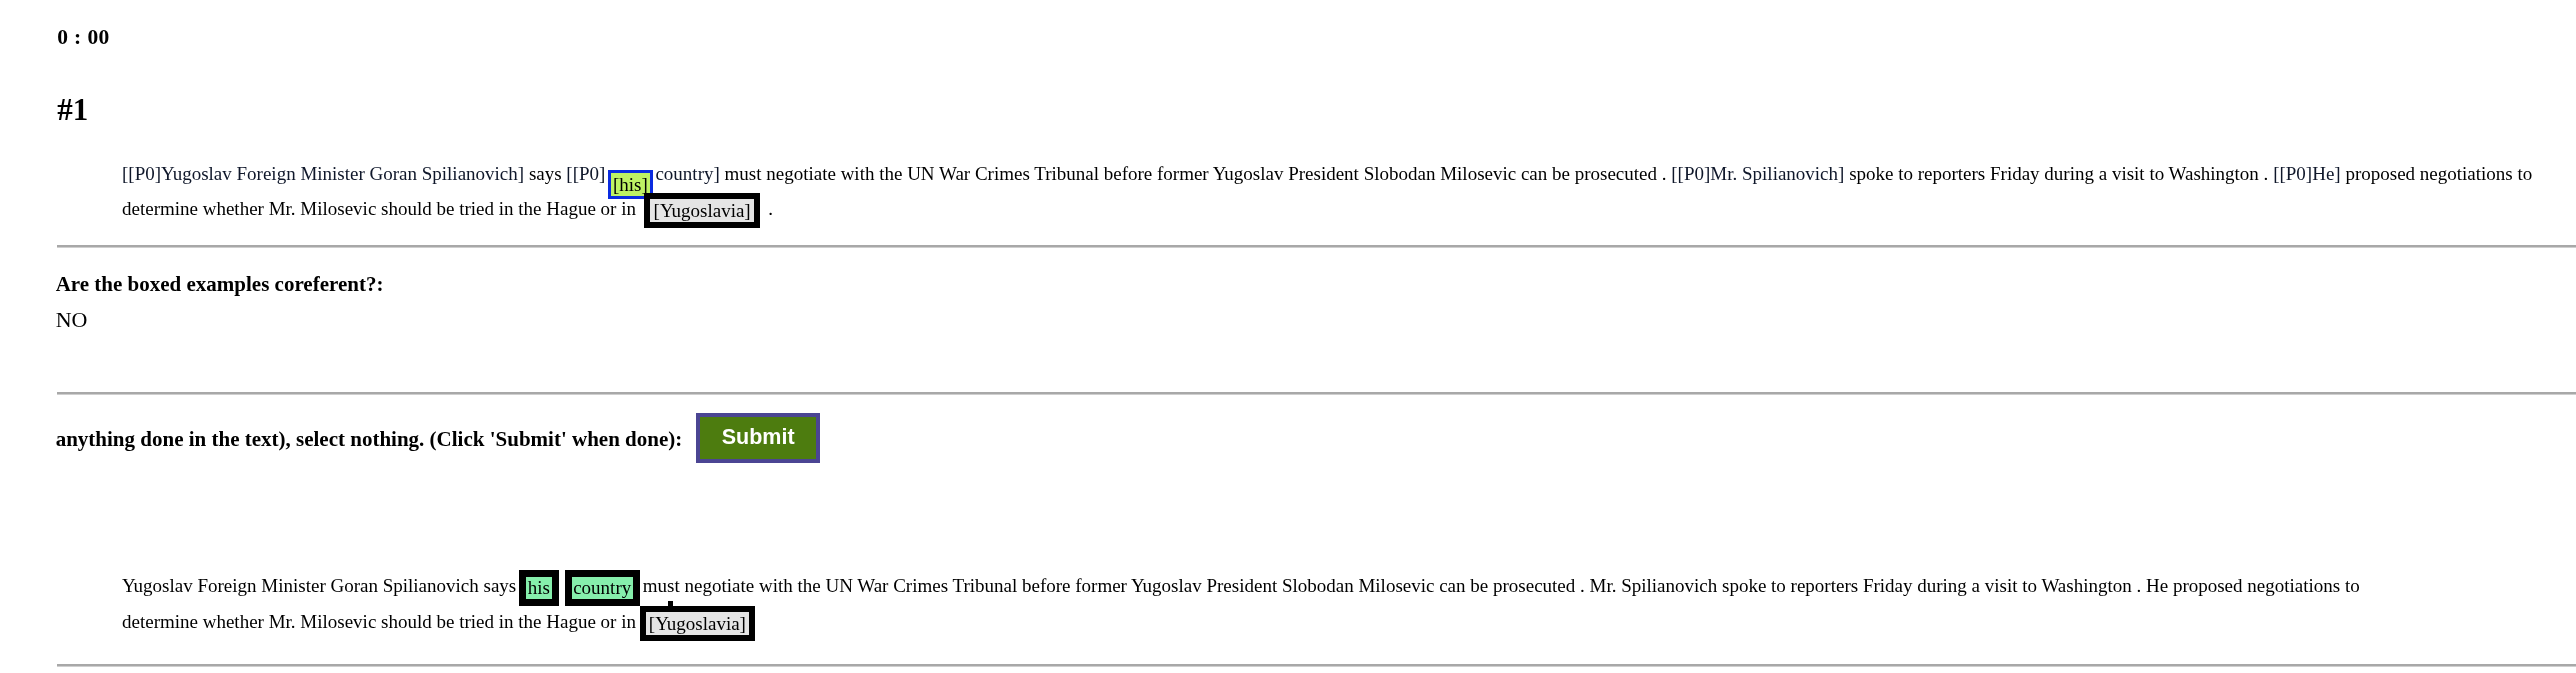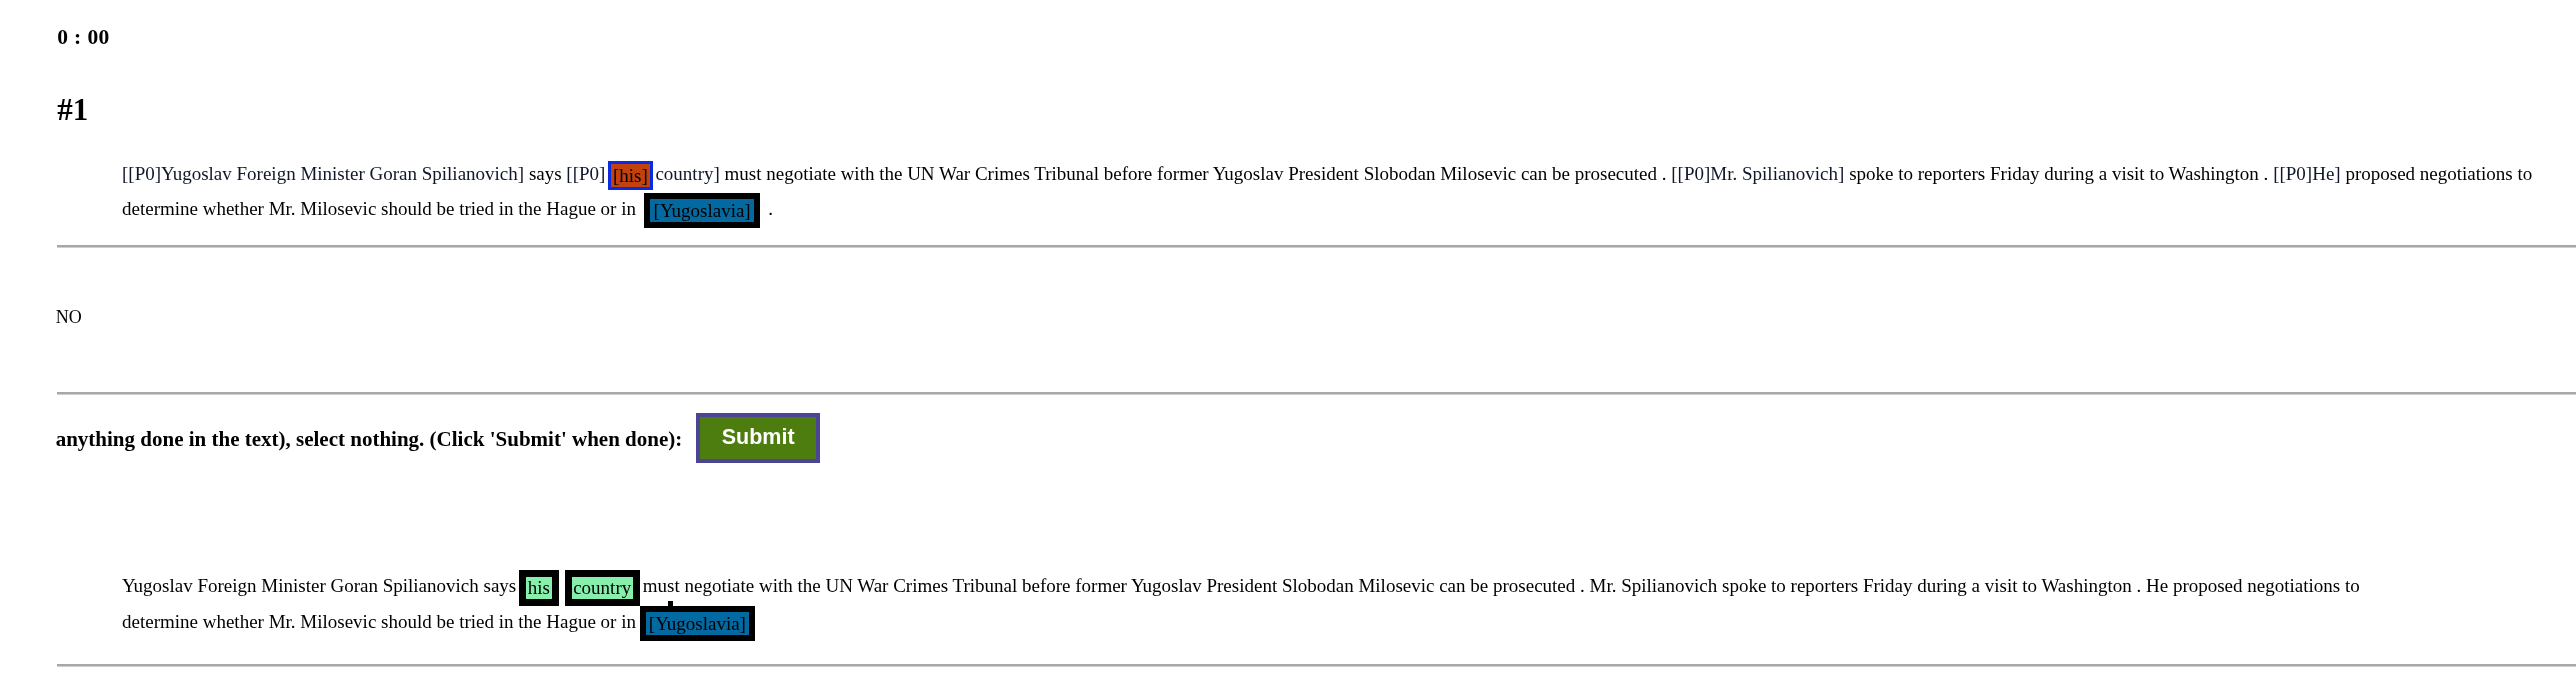--- a/index.html
+++ b/index.html
@@ -45,34 +45,34 @@
   }
   .passage-plain {
     left: 74px; top: 568px;
     width: 2271px;
   }
 
   .coref { color: #0f172a; }
 
   
   .mention-blue {
-    background: #c2410c;
+    background: #bef264;
     border: 3.8px solid #0a2be0;
     padding: 0 2.3px;
     margin: 0 2.3px;
     color: #000;
     display: inline-block;
     line-height: 23px;
     position: relative;
-    top: 2px;
+    top: 11px;
   }
 
   
   .mention-yellow {
-    background: #0369a1;
+    background: #e5e5e5;
     border: 6.1px solid #000000;
     padding: 0 3.1px;
     margin: 0 3.8px;
     color: #000;
     display: inline-block;
     line-height: 23px;
     position: relative;
     top: 2.3px;
   }
 
@@ -112,21 +112,21 @@
   
   .question {
     position: absolute;
     left: 7.7px; top: 272px;
     font-size: 21px;
     font-weight: bold;
   }
   .answer {
     position: absolute;
     left: 7.7px; top: 307px;
-    font-size: 18px;
+    font-size: 22px;
   }
 
   
   .instructions {
     position: absolute;
     left: 7.7px; top: 414px;
     width: 2562px;
     font-size: 21px;
     font-weight: bold;
     line-height: 51px;
@@ -158,20 +158,21 @@
   <div class="timer">0 : 00</div>
 
   <div class="task-num">#1</div>
 
   <div class="passage passage-annotated">
     <span class="coref">[[P0]Yugoslav Foreign Minister Goran Spilianovich]</span><span> says </span><span class="coref">[[P0]</span><span class="mention-blue">[his]</span><span class="coref">country]</span><span> must negotiate with the UN War Crimes Tribunal before former Yugoslav President Slobodan Milosevic can be prosecuted . </span><span class="coref">[[P0]Mr. Spilianovich]</span><span> spoke to reporters Friday during a visit to Washington . </span><span class="coref">[[P0]He]</span><span> proposed negotiations to determine whether Mr. Milosevic should be tried in the Hague or in </span><span class="mention-yellow">[Yugoslavia]</span><span> .</span>
   </div>
 
   <div class="rule rule-1"></div>
 
+  <div class="question">Are the boxed examples coreferent?:</div>
   <div class="answer">NO</div>
 
   <div class="rule rule-2"></div>
 
   <div class="instructions">
     <span class="line2"><span>anything done in the text), select nothing. (Click 'Submit' when done):</span><span class="submit-button">Submit</span></span>
   </div>
 
   <div class="passage passage-plain">
     <span>Yugoslav Foreign Minister Goran Spilianovich says</span><span class="token-box">his</span><span class="token-box">country</span><span>must negotiate with the UN War Crimes Tribunal before former Yugoslav President Slobodan Milosevic can be prosecuted . Mr. Spilianovich spoke to reporters Friday during a visit to Washington . He proposed negotiations to determine whether Mr. Milosevic should be tried in the Hague or in</span><span class="mention-yellow">[Yugoslavia]</span>

